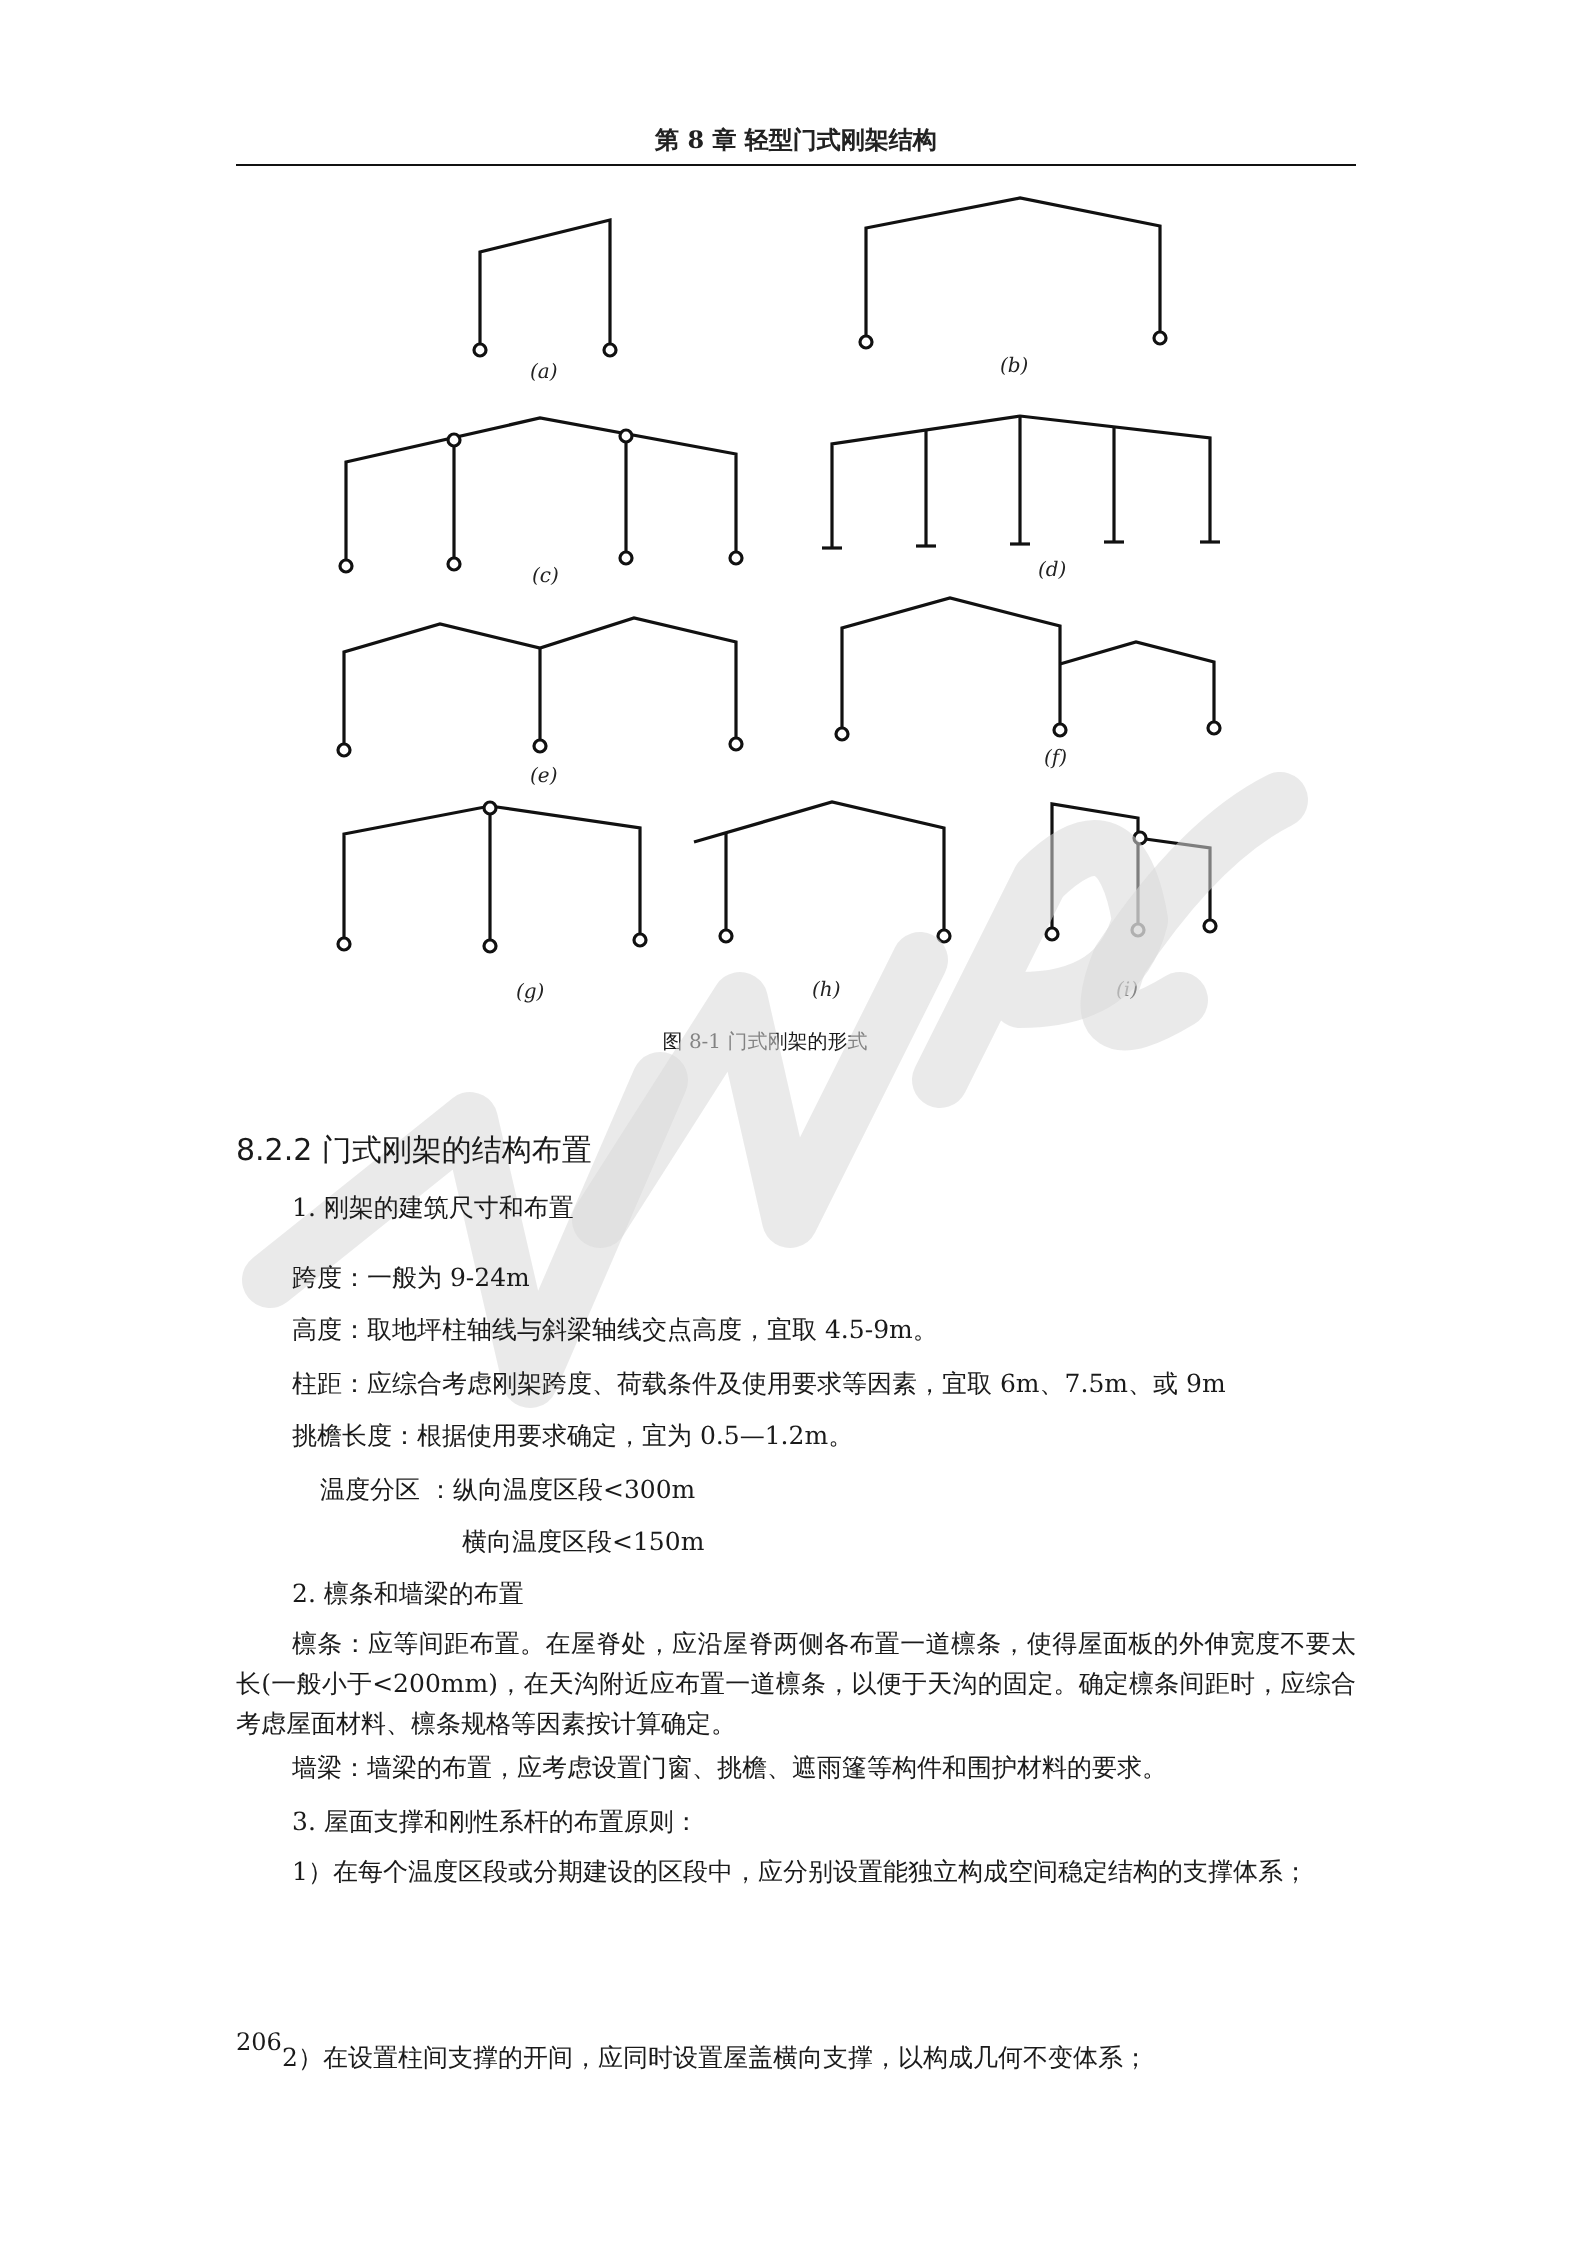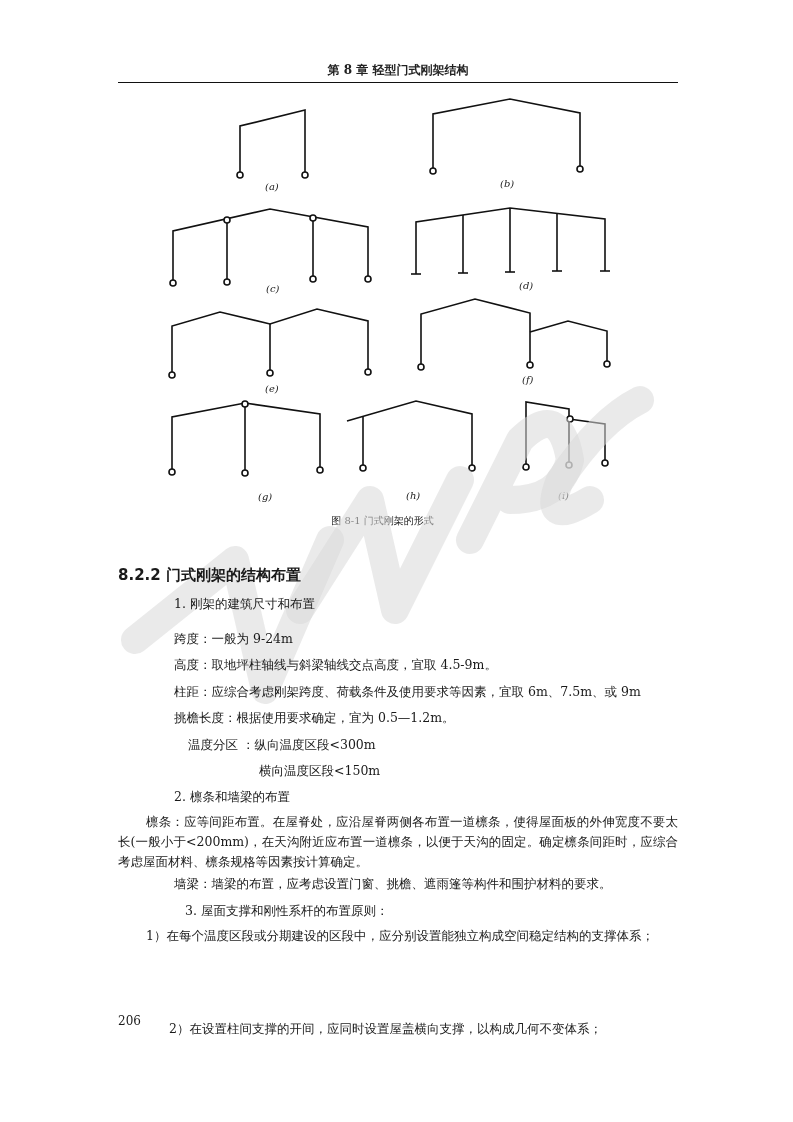--- a/index.html
+++ b/index.html
@@ -5,23 +5,23 @@
   html, body { margin:0; padding:0; background:#ffffff; }
   body { width:793px; height:1122px; position:relative; overflow:hidden;
          font-family:"DejaVu Serif","Liberation Serif",serif; color:#1a1a1a; }
   .header { position:absolute; left:118px; top:62px; width:560px; text-align:center;
             font-size:12px; color:#222;font-weight:bold; }
   .header-rule { position:absolute; left:118px; top:82px; width:560px; height:1px; background:#111; }
   svg.figs { position:absolute; left:0; top:0; }
   .sublabel { position:absolute; font-size:10px; font-style:italic; color:#222; }
   .caption { position:absolute; left:0; width:733px; top:514px; text-align:center; font-size:10px;padding-left:16px; }
   .watermark { position:absolute; left:0; top:0; pointer-events:none; }
-  .sec-title { position:absolute; left:118px; top:566px; font-size:15px; font-weight:bold;
+  .sec-title { position:absolute; left:118px; top:566px; font-size:15px; font-weight:normal;
                font-family:"DejaVu Sans","Liberation Sans",sans-serif; }
-  .line { position:absolute; font-size:12.5px; white-space:nowrap;margin-left:28px; }
+  .line { position:absolute; font-size:12.5px; white-space:nowrap; }
   .para { position:absolute; left:118px; width:560px; font-size:12.5px; line-height:20px;
           text-indent:28px; text-align:justify; }
   .page-num { position:absolute; left:118px; top:1014px; font-size:12px;text-align:right; }
 </style>
 </head>
 <body>
 
 <div class="header">第 8 章  轻型门式刚架结构</div>
 <div class="header-rule"></div>
 
@@ -130,17 +130,17 @@
 <div class="line" style="left:146px;top:596px">1. 刚架的建筑尺寸和布置</div>
 <div class="line" style="left:146px;top:631px">跨度：一般为 9-24m</div>
 <div class="line" style="left:146px;top:657px">高度：取地坪柱轴线与斜梁轴线交点高度，宜取 4.5-9m。</div>
 <div class="line" style="left:146px;top:684px">柱距：应综合考虑刚架跨度、荷载条件及使用要求等因素，宜取 6m、7.5m、或 9m</div>
 <div class="line" style="left:146px;top:710px">挑檐长度：根据使用要求确定，宜为 0.5—1.2m。</div>
 <div class="line" style="left:160px;top:737px">温度分区 ：纵向温度区段&lt;300m</div>
 <div class="line" style="left:231px;top:763px">横向温度区段&lt;150m</div>
 <div class="line" style="left:146px;top:789px">2. 檩条和墙梁的布置</div>
 <div class="para" style="top:812px">檩条：应等间距布置。在屋脊处，应沿屋脊两侧各布置一道檩条，使得屋面板的外伸宽度不要太长(一般小于&lt;200mm)，在天沟附近应布置一道檩条，以便于天沟的固定。确定檩条间距时，应综合考虑屋面材料、檩条规格等因素按计算确定。</div>
 <div class="line" style="left:146px;top:876px">墙梁：墙梁的布置，应考虑设置门窗、挑檐、遮雨篷等构件和围护材料的要求。</div>
-<div class="line" style="left:157px;top:903px">3. 屋面支撑和刚性系杆的布置原则：</div>
+<div class="line" style="left:146px;top:903px">3. 屋面支撑和刚性系杆的布置原则：</div>
 <div class="para" style="top:926px">1）在每个温度区段或分期建设的区段中，应分别设置能独立构成空间稳定结构的支撑体系；</div>
 <div class="line" style="left:141px;top:1021px">2）在设置柱间支撑的开间，应同时设置屋盖横向支撑，以构成几何不变体系；</div>
 
 <div class="page-num">206</div>
 
 </body></html>

